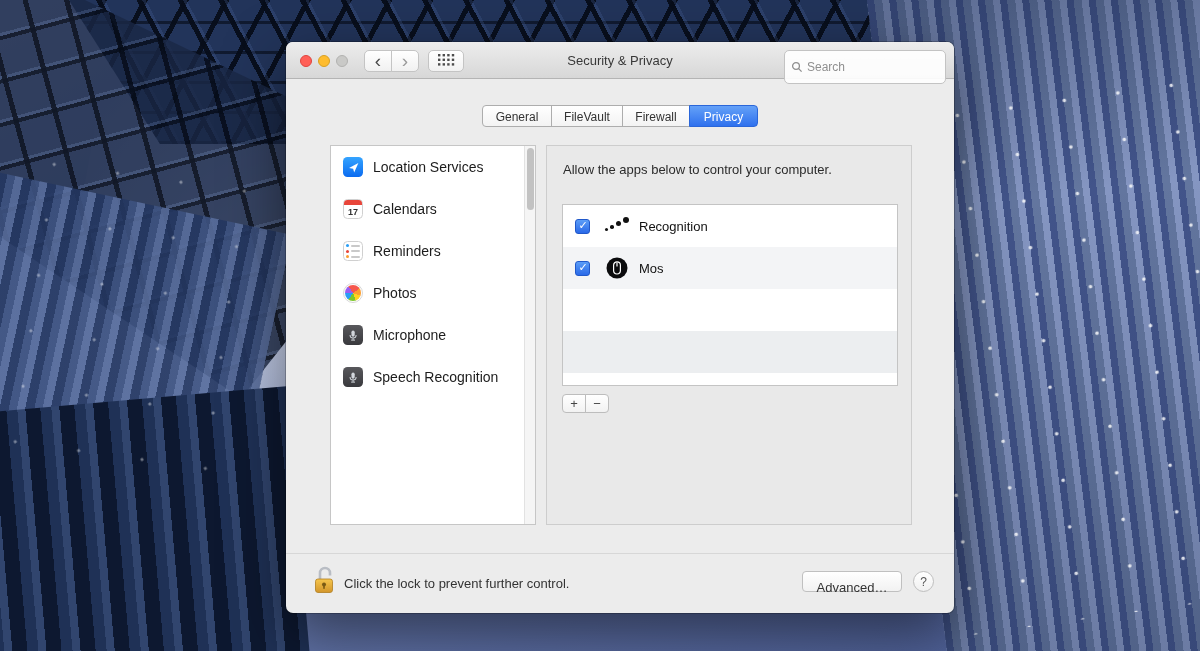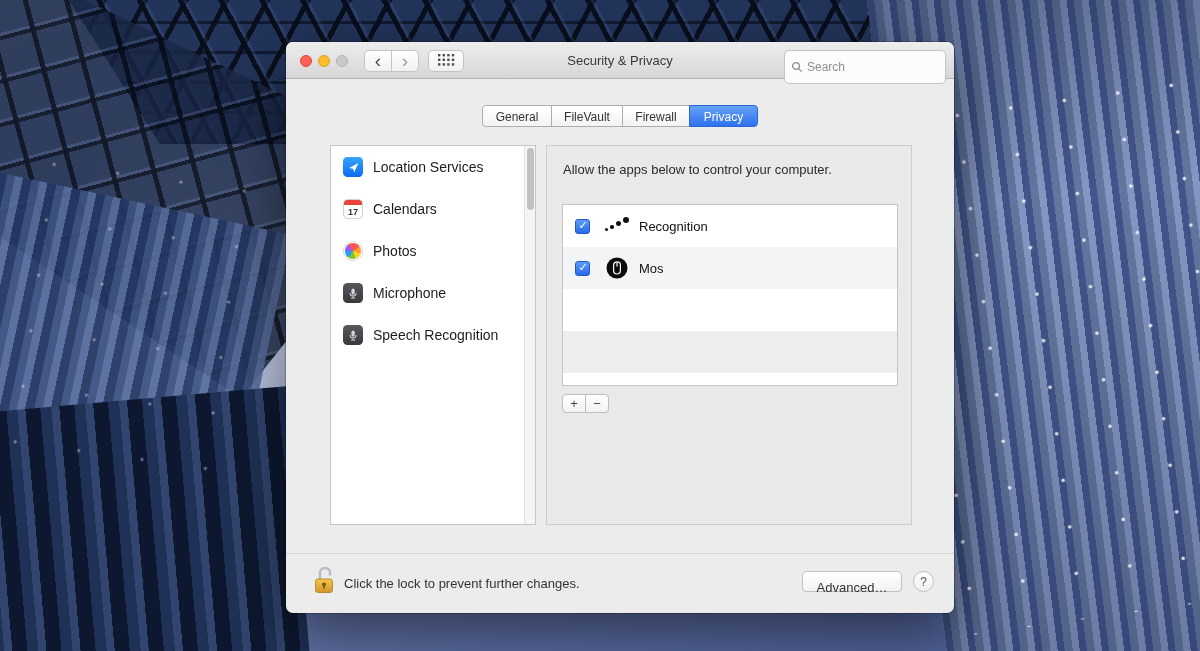--- a/index.html
+++ b/index.html
@@ -243,20 +243,37 @@
 
       <div class="sb-item">
         <span class="ic ic-cal">
           <span class="cal-top"></span>
           <span class="cal-num">17</span>
         </span>
 
         <span class="sb-label">Calendars</span>
       </div>
 
+      <div class="sb-item">
+        <span class="ic ic-rem">
+          <span class="line">
+              <span class="dot" style="background:#2a9ef5;"></span>
+              <span class="bar"></span>
+            </span>
+          <span class="line">
+              <span class="dot" style="background:#e8453a;"></span>
+              <span class="bar"></span>
+            </span>
+          <span class="line">
+              <span class="dot" style="background:#fb9d2e;"></span>
+              <span class="bar"></span>
+            </span>
+        </span>
+        <span class="sb-label">Reminders</span>
+      </div>
 
       <div class="sb-item">
         <span class="ic ic-photos">
             <span class="wheel"></span>
           </span>
         <span class="sb-label">Photos</span>
       </div>
 
 
       <div class="sb-item">
@@ -338,18 +355,18 @@
                 <stop offset="1" stop-color="#d2952a"></stop>
             </linearGradient>
           </defs>
           <path d="M7 16 V9 a5 5 0 0 1 10 0 V11.5" fill="none" stroke="#b9bdc4" stroke-width="2.6"></path>
           <rect x="2.5" y="15" width="17" height="13.5" rx="2.4" fill="url(#gold)" stroke="#b07d20" stroke-width="0.8"></rect>
           <circle cx="11" cy="20.6" r="2" fill="#7a5a14"></circle>
           <rect x="10.2" y="21.6" width="1.6" height="3.4" rx="0.8" fill="#7a5a14"></rect>
         </svg>
       </span>
     </button>
-    <div class="lock-text">Click the lock to prevent further changes.</div>
+    <div class="lock-text">Click the lock to prevent further control.</div>
 
     <button class="advbtn">Advanced…</button>
     <button class="helpbtn">?</button>
   </div>
 </div>
 
 </body></html>

